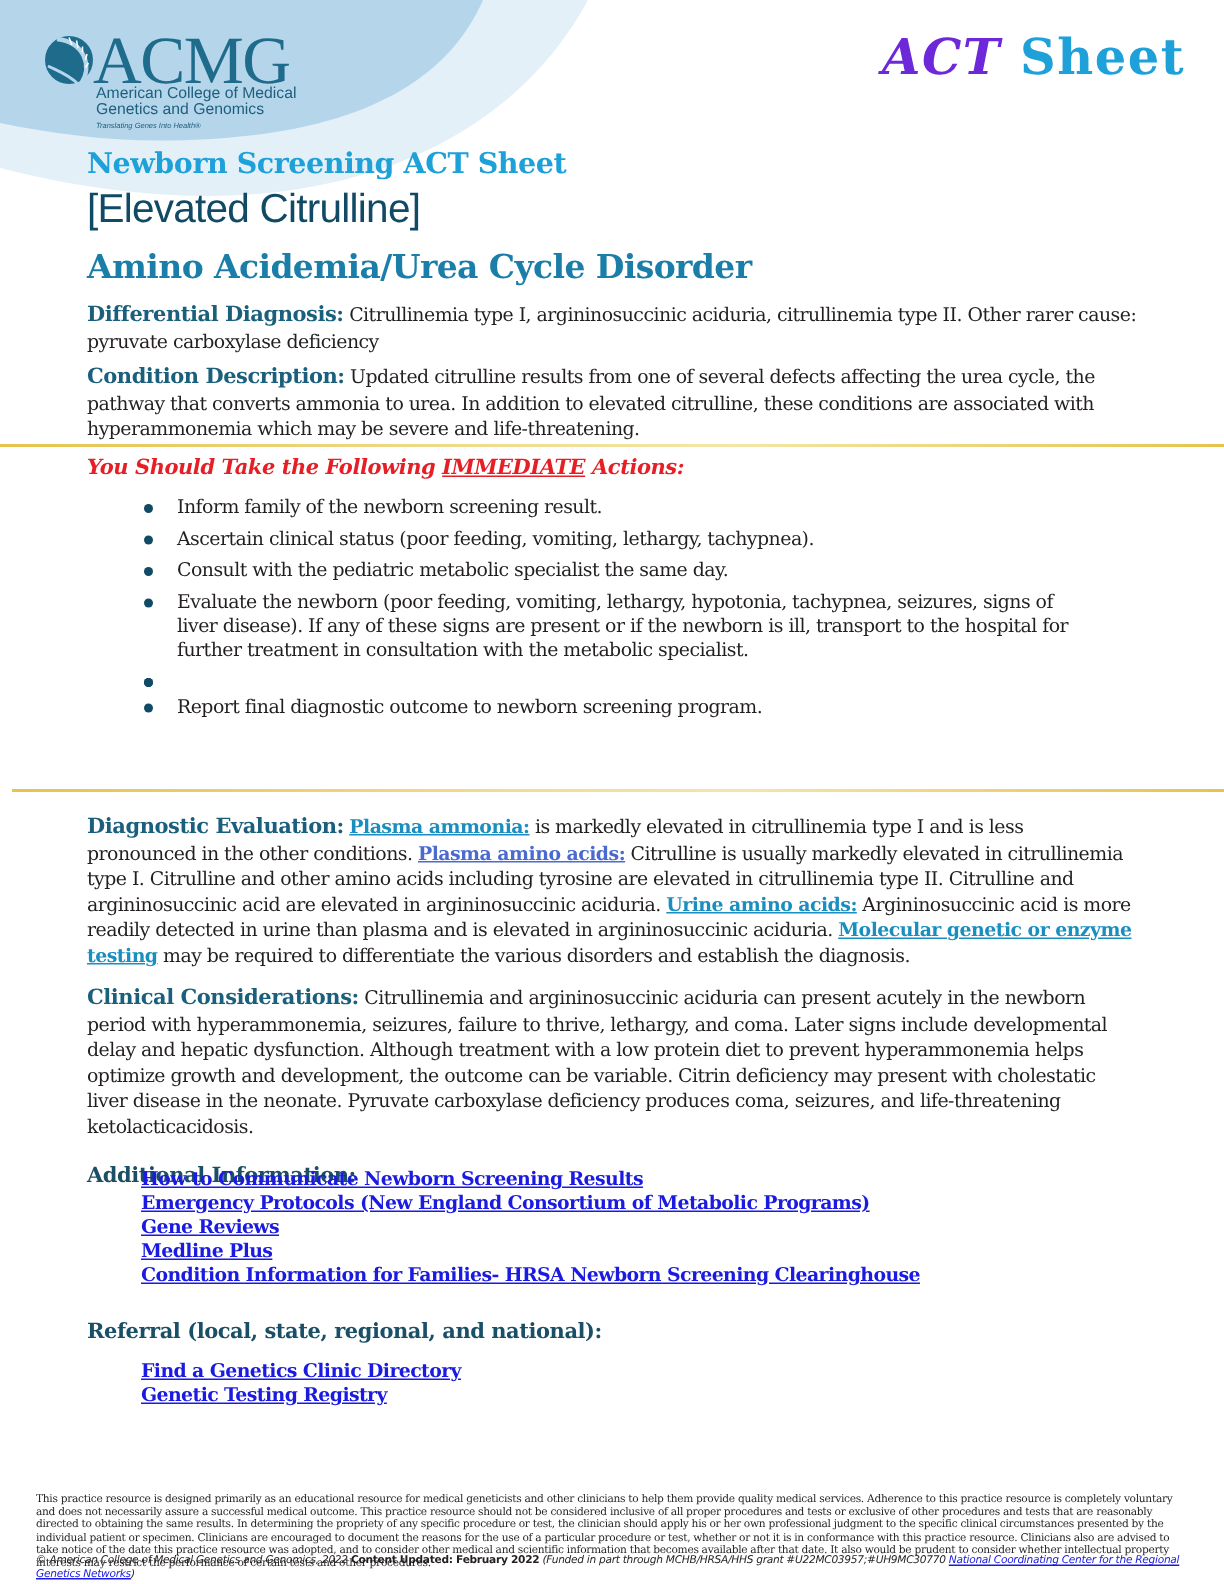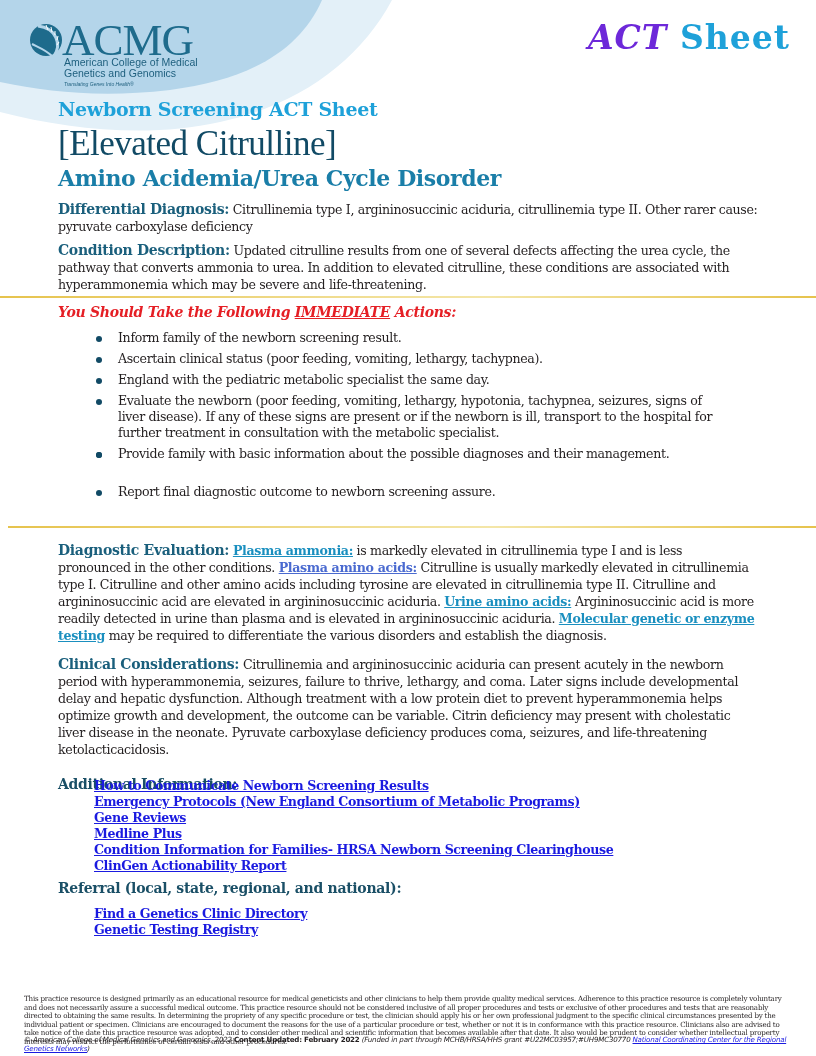--- a/index.html
+++ b/index.html
@@ -12,21 +12,21 @@
   .logo-mark { position: absolute; left: 4px; top: 2px; width: 36px; height: 36px; }
   .logo-word { position: absolute; left: 38px; top: -2px; font-family: "Liberation Serif", serif; font-size: 45px; color: #1e6b8c; letter-spacing: -1px; line-height: 44px; }
   .logo-sub { position: absolute; left: 40px; top: 37px; width: 140px; font-family: "Liberation Sans", sans-serif; font-size: 10.5px; line-height: 11px; color: #1e5f7e; }
   .logo-tag { position: absolute; left: 40px; top: 61px; width: 160px; font-family: "Liberation Sans", sans-serif; font-style: italic; font-size: 5px; color: #1e5f7e; }
 
   .act-sheet { position: absolute; right: 26px; top: 18px; font-family: "DejaVu Serif", serif; font-weight: bold; font-size: 33px; letter-spacing: 1px; }
   .act-sheet .a { color: #6d28d9; font-style: italic; }
   .act-sheet .b { color: #1ea1d9; }
 
   .t1 { position: absolute; left: 58px; top: 98px; font-family: "DejaVu Serif", serif; font-weight: bold; font-size: 19px; color: #1ea1d9; letter-spacing: -0.3px; }
-  .t2 { position: absolute; left: 58px; top: 124px; font-family: Liberation Serif, serif; font-size: 35px; color: #114a65; letter-spacing: -0.5px; }
+  .t2 { position: absolute; left: 58px; top: 124px; font-family: Liberation Sans, sans-serif; font-size: 27px; color: #114a65; letter-spacing: -0.5px; }
   .t3 { position: absolute; left: 58px; top: 165px; font-family: "DejaVu Serif", serif; font-weight: bold; font-size: 22px; color: #1a7ea8; letter-spacing: -0.4px; }
 
   .para { position: absolute; left: 58px; width: 700px; font-family: "DejaVu Serif", serif; font-size: 12.6px; line-height: 17px; color: #231f20; letter-spacing: -0.35px; }
   .para .lbl { font-weight: bold; color: #1a5f7c; font-size: 14px; letter-spacing: -0.3px; }
   .para a { color: #1a8fbf; font-weight: bold; text-decoration: underline; }
 
   .rule { position: absolute; left: 0; height: 2px; background: linear-gradient(90deg, #e6c34d, #f0dc8f 40%, #f4e6a8 60%, #e6c34d); }
 
   .immediate { position: absolute; left: 58px; top: 304px; font-family: "DejaVu Serif", serif; font-style: italic; font-weight: bold; font-size: 14px; color: #e51f25; letter-spacing: -0.3px; }
   .immediate u { text-decoration: underline; }
@@ -89,46 +89,45 @@
 
 <div class="rule" style="top:296px; width:816px;"></div>
 
 <div class="immediate">
   <span>You Should Take the Following </span><u>IMMEDIATE</u><span> Actions:</span>
 </div>
 
 <ul class="actions">
   <li><span class="dot"></span><span>Inform family of the newborn screening result.</span></li>
   <li><span class="dot"></span><span>Ascertain clinical status (poor feeding, vomiting, lethargy, tachypnea).</span></li>
-  <li><span class="dot"></span><span>England with the pediatric metabolic specialist the same day.</span></li>
+  <li><span class="dot"></span><span>Consult with the pediatric metabolic specialist the same day.</span></li>
   <li><span class="dot"></span><span>Evaluate the newborn (poor feeding, vomiting, lethargy, hypotonia, tachypnea, seizures, signs of liver disease).  If any of these signs are present or if the newborn is ill, transport to the hospital for further treatment in consultation with the metabolic specialist.</span></li>
   <li><span class="dot"></span></li>
-  <li><span class="dot"></span><span>Provide family with basic information about the possible diagnoses and their management.</span></li>
-  <li class="gap"><span class="dot"></span><span>Report final diagnostic outcome to newborn screening assure.</span></li>
+  <li><span class="dot"></span></li>
+  <li class="gap"><span class="dot"></span><span>Report final diagnostic outcome to newborn screening program.</span></li>
 </ul>
 
 <div class="rule" style="top:526px; left:8px; width:808px;"></div>
 
 <div class="para" style="top:542px;">
   <span class="lbl">Diagnostic Evaluation:</span>
   <a href="#">Plasma ammonia:</a><span> is markedly elevated in citrullinemia type I and is less pronounced in the other conditions. </span><a href="#" style="color:#4a6ad0;">Plasma amino acids:</a><span> Citrulline is usually markedly elevated in citrullinemia type I. Citrulline and other amino acids including tyrosine are elevated in citrullinemia type II. Citrulline and argininosuccinic acid are elevated in argininosuccinic aciduria. </span><a href="#">Urine amino acids:</a><span> Argininosuccinic acid is more readily detected in urine than plasma and is elevated in argininosuccinic aciduria. </span><a href="#">Molecular genetic or enzyme testing</a><span> may be required to differentiate the various disorders and establish the diagnosis.</span>
 </div>
 
 <div class="para" style="top:656px;">
   <span class="lbl">Clinical Considerations:</span><span> Citrullinemia and argininosuccinic aciduria can present acutely in the newborn period with hyperammonemia, seizures, failure to thrive, lethargy, and coma. Later signs include developmental delay and hepatic dysfunction. Although treatment with a low protein diet to prevent hyperammonemia helps optimize growth and development, the outcome can be variable. Citrin deficiency may present with cholestatic liver disease in the neonate. Pyruvate carboxylase deficiency produces coma, seizures, and life-threatening ketolacticacidosis.</span>
 </div>
 
 <div class="sub-head" style="top:776px;">Additional Information:</div>
 <ul class="links" style="top:778px;">
   <li><a href="#">How to Communicate Newborn Screening Results</a></li>
   <li><a href="#">Emergency Protocols (New England Consortium of Metabolic Programs)</a></li>
   <li><a href="#">Gene Reviews</a></li>
   <li><a href="#">Medline Plus</a></li>
   <li><a href="#">Condition Information for Families- HRSA Newborn Screening Clearinghouse</a></li>
-  <li><a href="#">ClinGen Actionability Report</a></li>
 </ul>
 
 <div class="sub-head" style="top:880px;">Referral (local, state, regional, and national):</div>
 <ul class="links" style="top:906px;">
   <li><a href="#">Find a Genetics Clinic Directory</a></li>
   <li><a href="#">Genetic Testing Registry</a></li>
 </ul>
 
 <div class="disclaimer">This practice resource is designed primarily as an educational resource for medical geneticists and other clinicians to help them provide quality medical services. Adherence to this practice resource is completely voluntary and does not necessarily assure a successful medical outcome. This practice resource should not be considered inclusive of all proper procedures and tests or exclusive of other procedures and tests that are reasonably directed to obtaining the same results. In determining the propriety of any specific procedure or test, the clinician should apply his or her own professional judgment to the specific clinical circumstances presented by the individual patient or specimen. Clinicians are encouraged to document the reasons for the use of a particular procedure or test, whether or not it is in conformance with this practice resource. Clinicians also are advised to take notice of the date this practice resource was adopted, and to consider other medical and scientific information that becomes available after that date. It also would be prudent to consider whether intellectual property interests may restrict the performance of certain tests and other procedures.</div>
 

